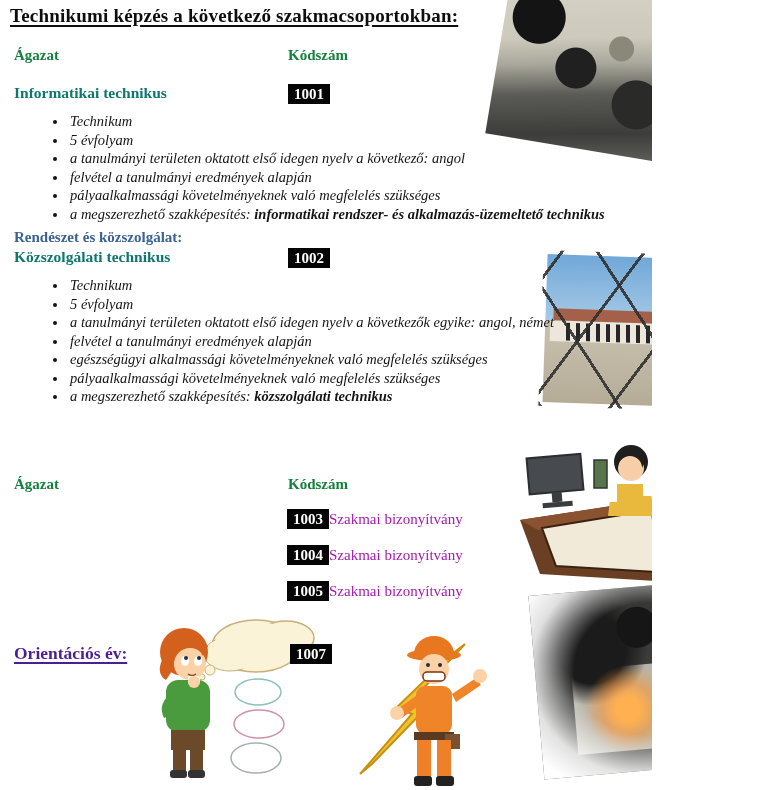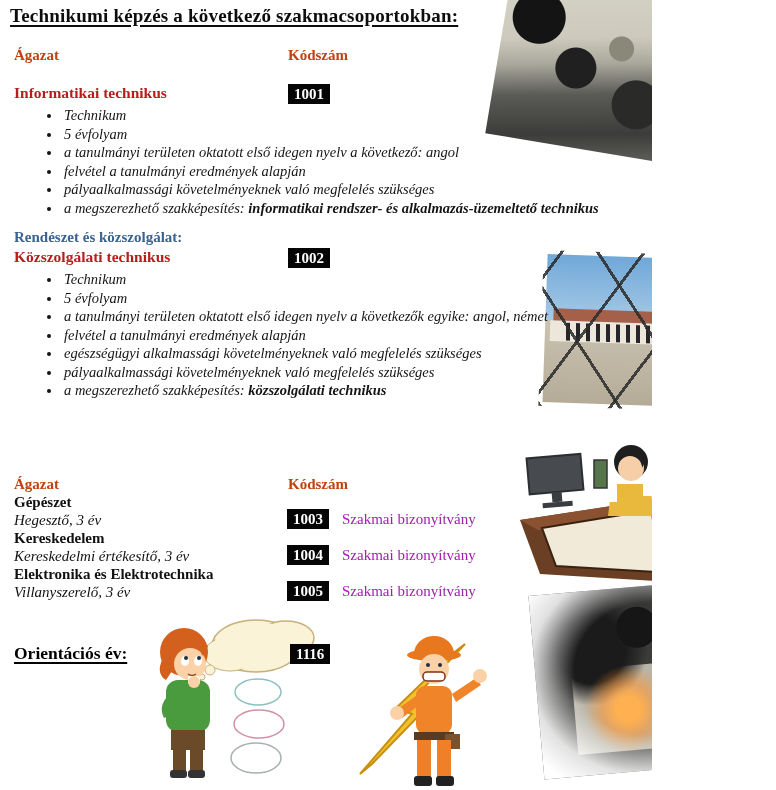--- a/index.html
+++ b/index.html
@@ -1,36 +1,36 @@
 <!DOCTYPE html>
 <html><head>
 <meta charset="utf-8">
 <style>
   html,body{margin:0;padding:0;background:#fff;}
   .page{position:relative;width:652px;height:790px;background:#fff;overflow:hidden;
         font-family:"Liberation Serif",serif;color:#111;}
   .abs{position:absolute;}
   .h1{font-weight:bold;font-size:19px;letter-spacing:.2px;color:#0d0d0d;
       text-decoration:underline;text-decoration-thickness:2px;text-underline-offset:3px;}
-  .collabel{font-weight:bold;font-size:15px;color:#c2410c;}
+  .collabel{font-weight:bold;font-size:15px;color:#15803d;}
   .agazat{font-weight:bold;font-size:15px;color:#3a6292;}
-  .progname{font-weight:bold;font-size:15.5px;color:#b91c1c;}
+  .progname{font-weight:bold;font-size:15.5px;color:#0f766e;}
   .badge{background:#050505;color:#fff;font-weight:bold;font-size:15px;
          padding:1px 6px;display:inline-block;line-height:18px;}
   .badge.abs{position:absolute;}
-  ul.bullets{list-style:disc;margin:0;padding-left:32px;
+  ul.bullets{list-style:disc;margin:6px;padding-left:32px;
              font-style:italic;font-size:14.5px;line-height:18.5px;color:#141414;}
   ul.bullets li{padding-left:2px;}
   ul.bullets b{}
   .rowline{height:18px;font-size:15px;line-height:18px;}
   .rowline.bold{font-weight:bold;}
   .rowline.ital{font-style:italic;}
-  .code-row{display:flex;align-items:center;gap:13px;}
+  .code-row{display:flex;align-items:center;}
   .cert{font-size:15px;color:#a21caf;}
-  .h2{font-weight:bold;font-size:17.5px;color:#000000;
+  .h2{font-weight:bold;font-size:17.5px;color:#4c1d95;
       text-decoration:underline;text-decoration-thickness:2px;text-underline-offset:3px;}
 
   
   .photo{position:absolute;z-index:1;}
   .photo-classroom{left:498px;top:-20px;width:262px;height:176px;transform:rotate(9.5deg);
     background:
       radial-gradient(circle at 10% 10%, #e0c09a 0 10px, rgba(224,192,154,0) 11px),
       radial-gradient(circle at 13% 30%, #141414 0 26px, rgba(20,20,20,0) 27px),
       radial-gradient(circle at 30% 55%, #202020 0 20px, rgba(32,32,32,0) 21px),
       radial-gradient(circle at 55% 70%, #2a2a28 0 24px, rgba(42,42,40,0) 25px),
@@ -203,38 +203,30 @@
     <li><span>felvétel a tanulmányi eredmények alapján</span></li>
     <li><span>egészségügyi alkalmassági követelményeknek való megfelelés szükséges</span></li>
     <li><span>pályaalkalmassági követelményeknek való megfelelés szükséges</span></li>
     <li><span>a megszerezhető szakképesítés: </span><b>közszolgálati technikus</b></li>
   </ul>
 
 
   <div class="abs collabel" style="left:14px;top:476px;z-index:2">Ágazat</div>
   <div class="abs collabel" style="left:288px;top:476px;z-index:2">Kódszám</div>
 
-  <div class="abs" style="left:14px;top:493px;z-index:2">
-    <div class="rowline bold">Gépészet</div>
-    <div class="rowline ital">Hegesztő, 3 év</div>
-    <div class="rowline bold">Kereskedelem</div>
-    <div class="rowline ital">Kereskedelmi értékesítő, 3 év</div>
-    <div class="rowline bold">Elektronika és Elektrotechnika</div>
-    <div class="rowline ital">Villanyszerelő, 3 év</div>
-  </div>
 
   <div class="abs code-row" style="left:287px;top:509px;z-index:2">
     <span class="badge">1003</span>
     <span class="cert">Szakmai bizonyítvány</span>
   </div>
   <div class="abs code-row" style="left:287px;top:545px;z-index:2">
     <span class="badge">1004</span>
     <span class="cert">Szakmai bizonyítvány</span>
   </div>
   <div class="abs code-row" style="left:287px;top:581px;z-index:2">
     <span class="badge">1005</span>
     <span class="cert">Szakmai bizonyítvány</span>
   </div>
 
   <div class="abs h2" style="left:14px;top:643px;z-index:2">Orientációs év:</div>
-  <div class="badge abs" style="left:290px;top:644px;z-index:2">1116</div>
+  <div class="badge abs" style="left:290px;top:644px;z-index:2">1007</div>
 
 </div>
 
 </body></html>

